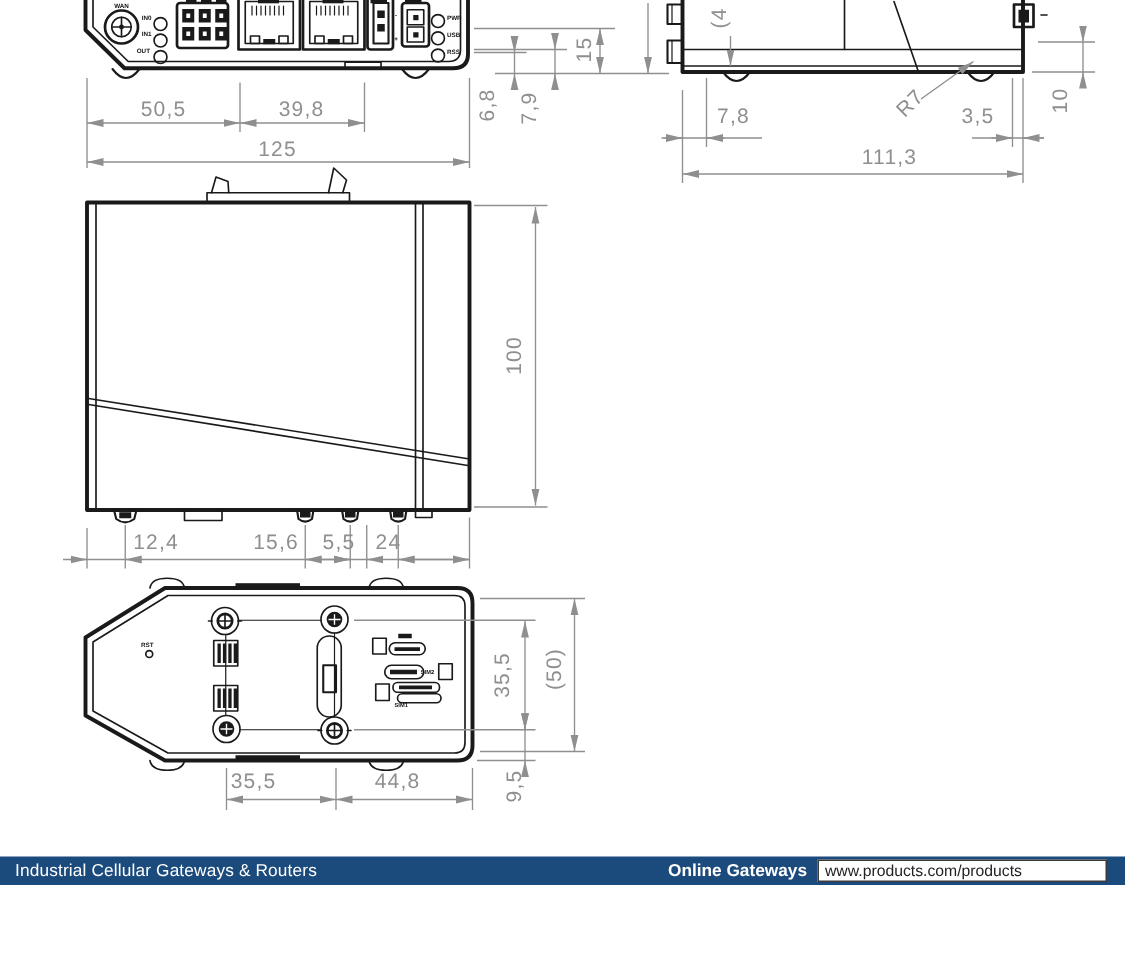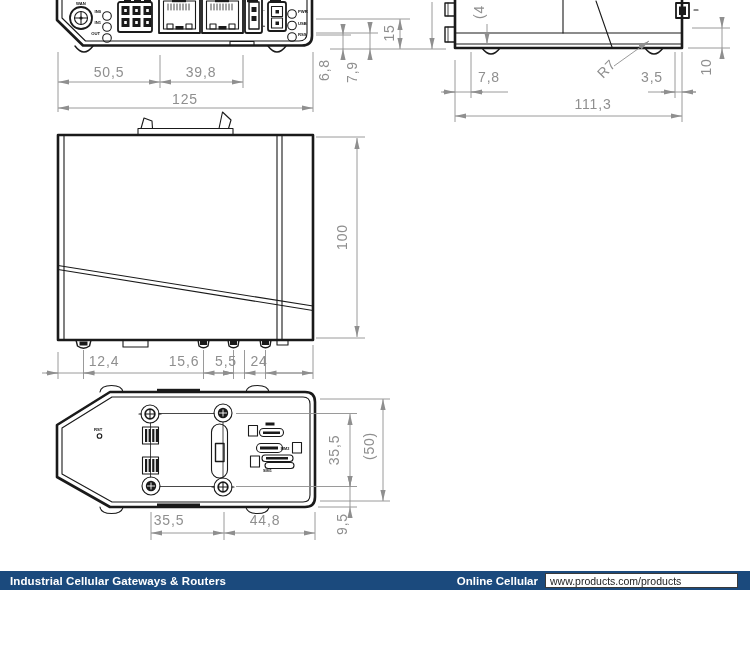--- a/index.html
+++ b/index.html
@@ -14,21 +14,21 @@
   .wfill{fill:#ffffff;stroke:none;}
   
   .dim{stroke:#8f8f8f;stroke-width:0.9;fill:none;}
   .dtx{fill:#8f8f8f;font-family:"Liberation Sans",sans-serif;font-size:14px;
        letter-spacing:0.8px;}
   .tiny{fill:#111;font-family:"Liberation Sans",sans-serif;font-weight:bold;font-size:4.2px;}
   .tiny2{fill:#111;font-family:"Liberation Sans",sans-serif;font-weight:bold;font-size:3.8px;}
   
   .footer-bar{position:absolute;left:0;top:571px;width:750px;height:19px;
       background:#1b4a7d;display:flex;align-items:center;}
-  .footer-cat{color:#ffffff;font-weight:bold;font-size:11.5px;margin-left:10px;
+  .footer-cat{color:#ffffff;font-weight:normal;font-size:11.5px;margin-left:10px;
       letter-spacing:0.1px;}
   .footer-dl{color:#ffffff;font-weight:bold;font-size:11.5px;margin-left:auto;}
   .url-box{box-sizing:border-box;width:193px;height:15px;background:#ffffff;
       border:1px solid #3a3a3a;margin-left:7px;margin-right:12px;
       display:flex;align-items:center;}
   .url-text{font-size:10.5px;color:#222222;padding-left:4px;white-space:nowrap;}
 </style>
 </head>
 <body>
 
@@ -320,17 +320,17 @@
     <text class="dtx" text-anchor="middle" transform="rotate(-90 374 446)" x="374" y="446">(50)</text>
     <line class="dim" x1="350" y1="486.5" x2="350" y2="507"></line>
     <line class="dim" x1="350" y1="476.5" x2="350" y2="486.5" marker-end="url(#ae)"></line>
     <line class="dim" x1="350" y1="517" x2="350" y2="507" marker-end="url(#ae)"></line>
     <text class="dtx" text-anchor="middle" transform="rotate(-90 347 524)" x="347" y="524">9,5</text>
   </g>
 </svg>
 
 <div class="footer-bar">
   <span class="footer-cat">Industrial Cellular Gateways &amp; Routers</span>
-  <span class="footer-dl">Online Cellular</span>
+  <span class="footer-dl">Online Gateways</span>
   <span class="url-box">
     <span class="url-text">www.products.com/products</span>
   </span>
 </div>
 
 </body></html>

